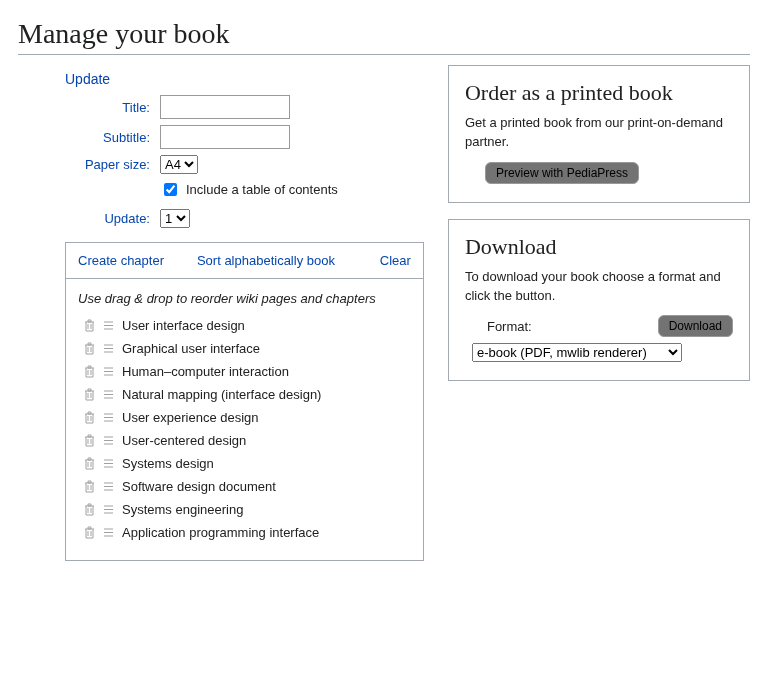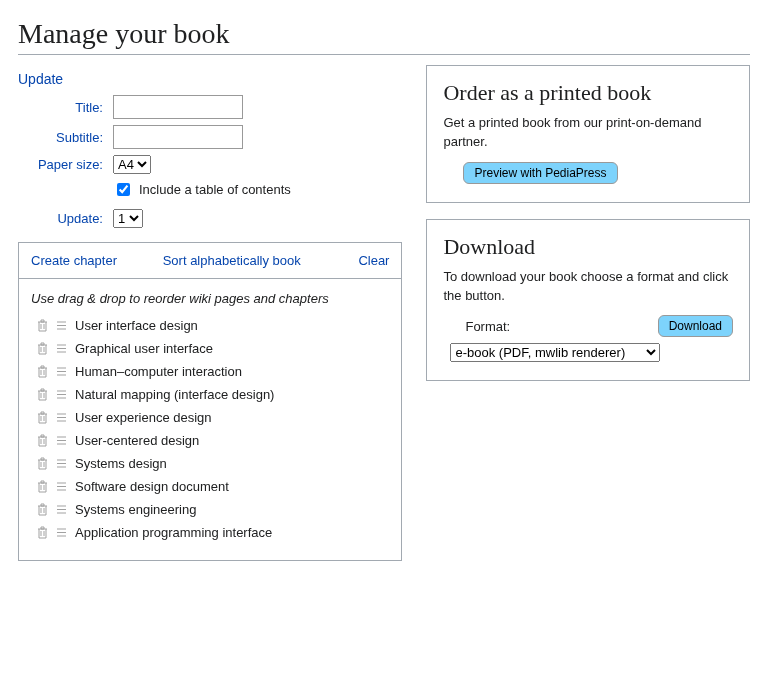--- a/index.html
+++ b/index.html
@@ -17,21 +17,21 @@
     font-size: 28px;
     margin: 0 0 6px 0;
     border-bottom: 1px solid #a2a9b1;
     padding-bottom: 4px;
   }
   .columns {
     display: flex;
     gap: 24px;
     margin-top: 10px;
   }
-  .left-col { width: 404px; }
+  .left-col { width: 404px; margin-left: 47px; }
   .right-col { width: 340px; }
   .update-heading {
     color: #0645ad;
     margin: 6px 0 8px 0;
     font-size: 14px;
   }
   .form-row {
     display: flex;
     align-items: center;
     margin-bottom: 6px;
@@ -112,21 +112,21 @@
   .tri {
     display: inline-block;
     width: 0; height: 0;
     border-top: 4px solid transparent;
     border-bottom: 4px solid transparent;
     border-left: 5px solid #555;
   }
   button.btn {
     font-size: 12px;
     padding: 3px 10px;
-    background: #7dd3fc;
+    background: #737373;
     border: 1px solid #999;
     border-radius: 6px;
     cursor: pointer;
   }
   .preview-wrap { margin-left: 20px; margin-top: 6px; }
   .download-row {
     display: flex;
     justify-content: space-between;
     align-items: center;
     margin-bottom: 6px;

